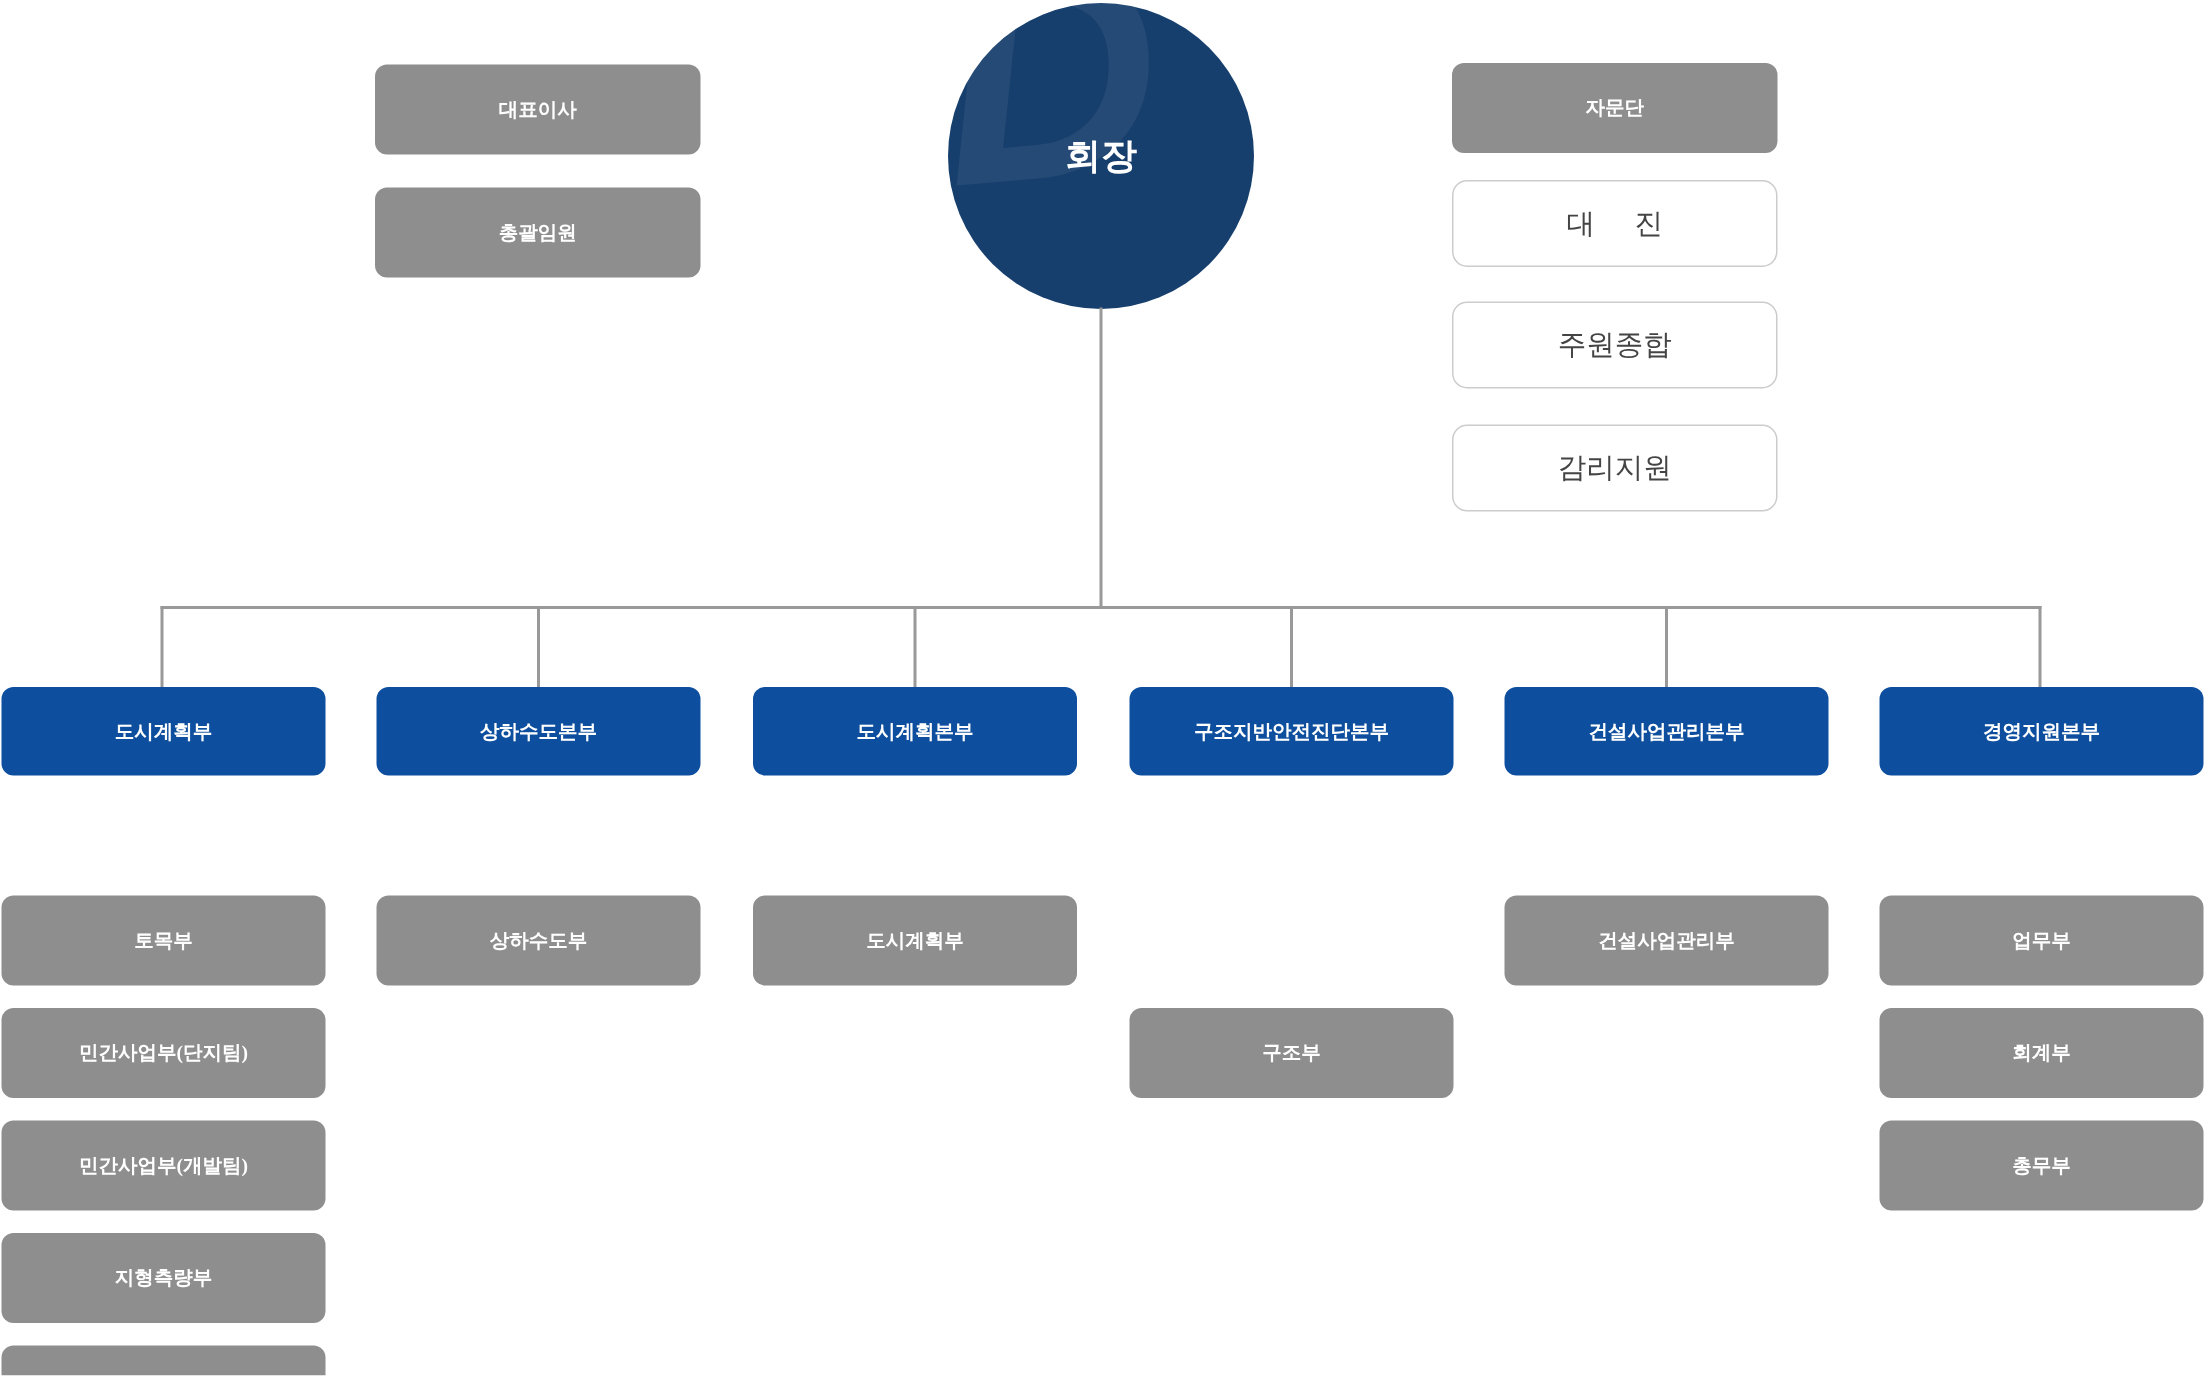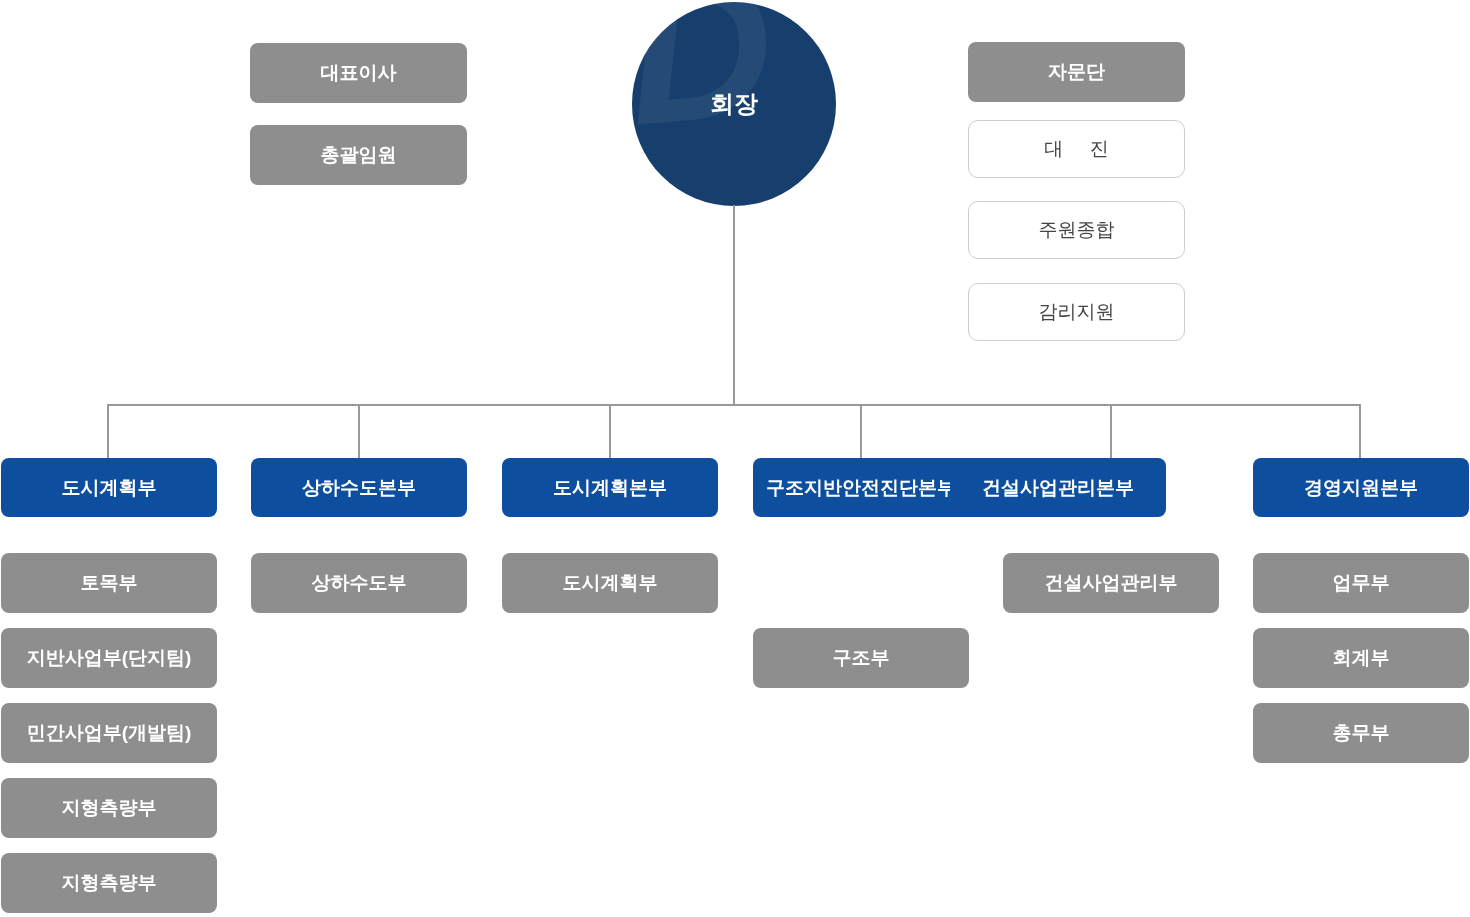--- a/index.html
+++ b/index.html
@@ -4,24 +4,24 @@
 <style>
   :root{
     --navy:#173f6d; --blue:#0d4f9e; --gray:#8e8e8e; --line:#999999;
     --wbox-border:#cccccc; --wbox-text:#444444; --bg:#ffffff;
   }
   *{margin:0;padding:0;box-sizing:border-box;}
   body{background:var(--bg);font-family:"Liberation Sans","DejaVu Sans",sans-serif;}
   .chart{position:relative;width:1470px;height:917px;background:var(--bg);overflow:hidden;}
 
   .box{position:absolute;display:flex;align-items:center;justify-content:center;
-       text-align:center;border-radius:8px;font-size:19px;font-weight:bold;color:#fff;}
+       text-align:center;border-radius:8px;font-size:13px;font-weight:bold;color:#fff;font-family:Liberation Serif, serif;}
   .gbox{background:var(--gray);width:217px;height:60px;}
   .dbox{background:var(--blue);width:216px;height:59px;}
-  .sbox{background:var(--gray);width:216px;height:60px;}
+  .sbox{background:var(--gray);width:216px;height:60px;margin-top:44px;}
   .wbox{position:absolute;display:flex;align-items:center;justify-content:center;
         width:217px;height:58px;background:#fff;border:1px solid var(--wbox-border);
         border-radius:10px;font-size:19px;font-weight:500;color:var(--wbox-text);}
 
   .circle{position:absolute;left:632px;top:2px;width:204px;height:204px;border-radius:50%;
           background:var(--navy);overflow:hidden;display:flex;align-items:center;justify-content:center;}
   .circle .label{position:relative;z-index:2;color:#fff;font-size:24px;font-weight:bold;}
   .watermark{position:absolute;z-index:1;left:-4px;top:-52px;font-size:200px;font-weight:bold;
              font-style:italic;color:rgba(255,255,255,0.06);transform:rotate(-5deg);line-height:1;}
 
@@ -51,35 +51,35 @@
   <div class="line h" style="left:107px;top:404px;width:1254px"></div>
   <div class="line v" style="left:107px;top:404px;height:54px"></div>
   <div class="line v" style="left:358px;top:404px;height:54px"></div>
   <div class="line v" style="left:609px;top:404px;height:54px"></div>
   <div class="line v" style="left:860px;top:404px;height:54px"></div>
   <div class="line v" style="left:1110px;top:404px;height:54px"></div>
   <div class="line v" style="left:1359px;top:404px;height:54px"></div>
 
   <div class="box dbox" style="left:1px;top:458px">도시계획부</div>
   <div class="box sbox" style="left:1px;top:553px">토목부</div>
-  <div class="box sbox" style="left:1px;top:628px">지반사업부(단지팀)</div>
+  <div class="box sbox" style="left:1px;top:628px">민간사업부(단지팀)</div>
   <div class="box sbox" style="left:1px;top:703px">민간사업부(개발팀)</div>
   <div class="box sbox" style="left:1px;top:778px">지형측량부</div>
   <div class="box sbox" style="left:1px;top:853px">지형측량부</div>
 
   <div class="box dbox" style="left:251px;top:458px">상하수도본부</div>
   <div class="box sbox" style="left:251px;top:553px">상하수도부</div>
 
   <div class="box dbox" style="left:502px;top:458px">도시계획본부</div>
   <div class="box sbox" style="left:502px;top:553px">도시계획부</div>
 
   <div class="box dbox" style="left:753px;top:458px">구조지반안전진단본부</div>
   <div class="box sbox" style="left:753px;top:628px">구조부</div>
 
-  <div class="box dbox" style="left:950px;top:458px">건설사업관리본부</div>
+  <div class="box dbox" style="left:1003px;top:458px">건설사업관리본부</div>
   <div class="box sbox" style="left:1003px;top:553px">건설사업관리부</div>
 
   <div class="box dbox" style="left:1253px;top:458px">경영지원본부</div>
   <div class="box sbox" style="left:1253px;top:553px">업무부</div>
   <div class="box sbox" style="left:1253px;top:628px">회계부</div>
   <div class="box sbox" style="left:1253px;top:703px">총무부</div>
 
 </div>
 
 </body></html>

